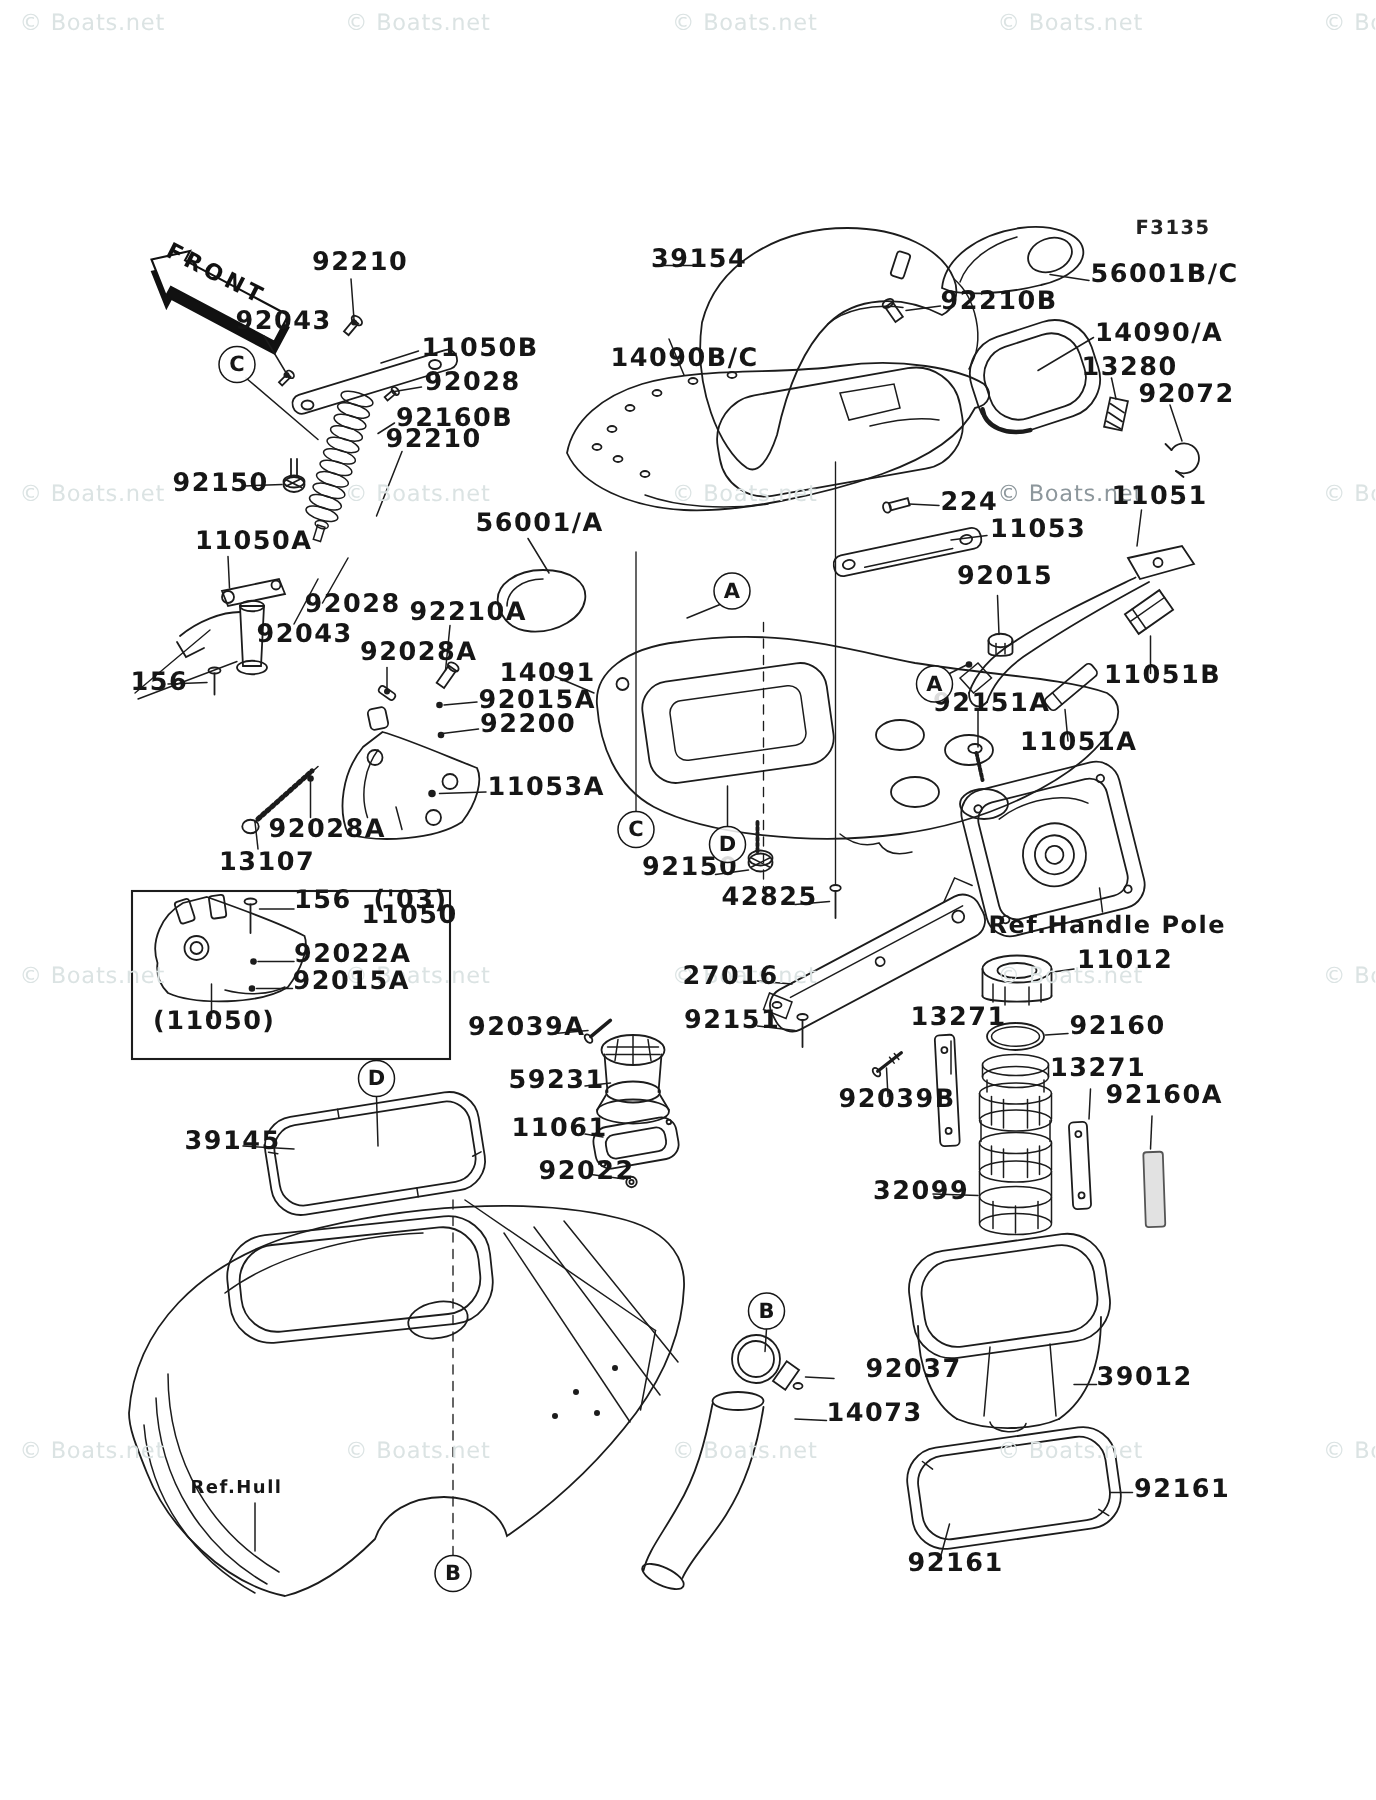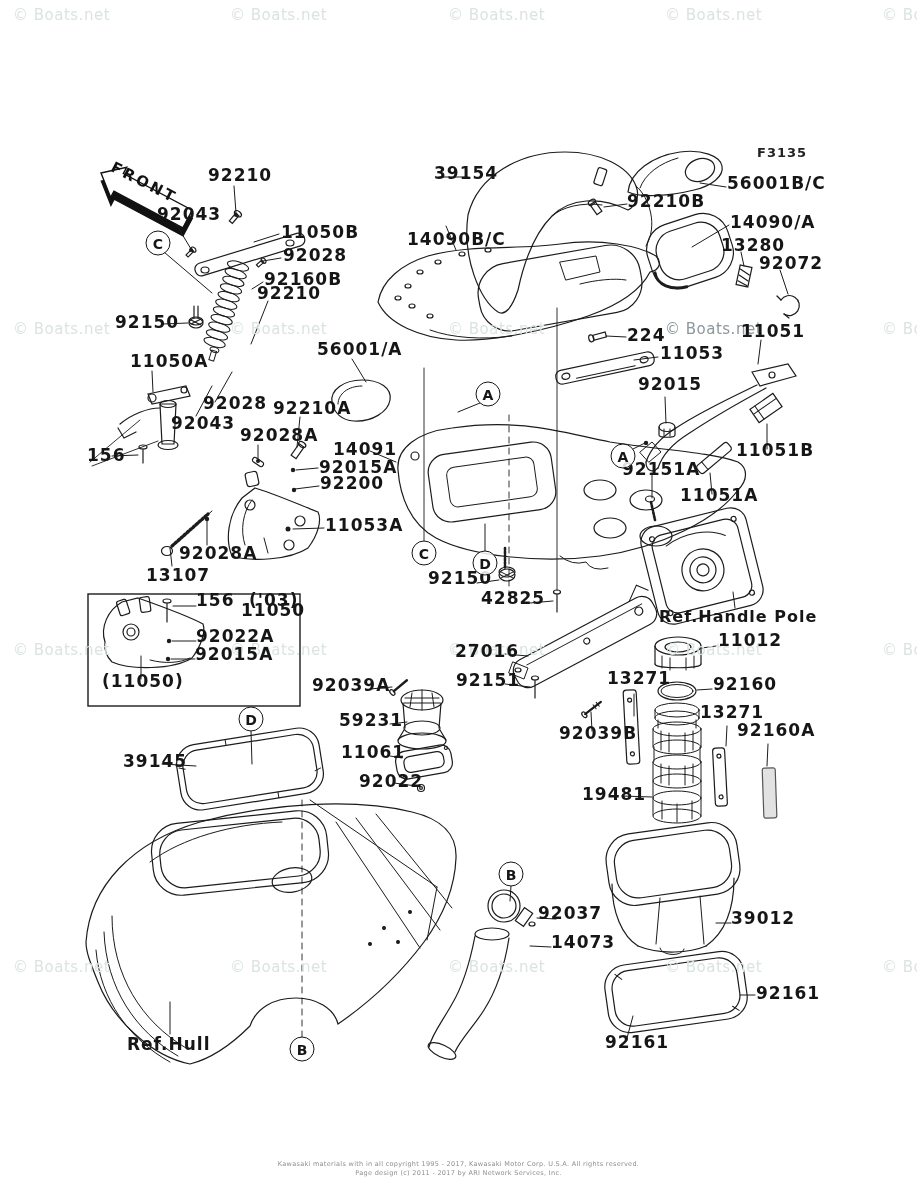--- a/index.html
+++ b/index.html
@@ -516,22 +516,20 @@
         <circle cx="169" cy="641" r="2.2"></circle>
     <circle cx="168" cy="659" r="2.2"></circle>
         <circle cx="646" cy="443" r="2.2"></circle>
     <circle cx="258" cy="461" r="2"></circle>
         <circle cx="288" cy="529" r="2.5"></circle>
   </g>
 </svg>
 
   <div id="figcode">F3135</div>
   <div id="front">FRONT</div>
-  <div id="footer1" class="footer">Kawasaki materials with in all copyright 1995 - 2017, Kawasaki Motor Corp. U.S.A. All rights reserved.</div>
-  <div id="footer2" class="footer">Page design (c) 2011 - 2017 by ARI Network Services, Inc.</div>
 
   <div id="watermarks">
       <div class="wm" style="left: 13px; top: 6px;">© Boats.net</div>
       <div class="wm" style="left: 230px; top: 6px;">© Boats.net</div>
       <div class="wm" style="left: 448px; top: 6px;">© Boats.net</div>
       <div class="wm" style="left: 665px; top: 6px;">© Boats.net</div>
       <div class="wm" style="left: 882px; top: 6px;">© Boats.net</div>
       <div class="wm" style="left: 13px; top: 320px;">© Boats.net</div>
       <div class="wm" style="left: 230px; top: 320px;">© Boats.net</div>
       <div class="wm" style="left: 448px; top: 320px;">© Boats.net</div>
@@ -598,27 +596,27 @@
       <div class="plabel" style="left: 339px; top: 712px;">59231</div>
       <div class="plabel" style="left: 341px; top: 744px;">11061</div>
       <div class="plabel" style="left: 359px; top: 773px; text-align: center;">92022</div>
       <div class="plabel" style="left: 123px; top: 753px;">39145</div>
       <div class="plabel" style="left: 659px; top: 609px; font-size: 16px;">Ref.Handle Pole</div>
       <div class="plabel" style="left: 718px; top: 632px;">11012</div>
       <div class="plabel" style="left: 713px; top: 676px;">92160</div>
       <div class="plabel" style="left: 700px; top: 704px;">13271</div>
       <div class="plabel" style="left: 737px; top: 722px;">92160A</div>
       <div class="plabel" style="left: 559px; top: 725px;">92039B</div>
-      <div class="plabel" style="left: 582px; top: 786px;">19481</div>
-      <div class="plabel" style="left: 538px; top: 905px;">92037</div>
+      <div class="plabel" style="left: 582px; top: 786px;">32099</div>
+      <div class="plabel" style="left: 577px; top: 905px;">92037</div>
       <div class="plabel" style="left: 551px; top: 934px;">14073</div>
       <div class="plabel" style="left: 731px; top: 910px;">39012</div>
       <div class="plabel" style="left: 756px; top: 985px;">92161</div>
       <div class="plabel" style="left: 605px; top: 1034px;">92161</div>
-      <div class="plabel" style="left: 127px; top: 1036px; font-size: 17px;">Ref.Hull</div>
+      <div class="plabel" style="left: 127px; top: 985px; font-size: 12px;">Ref.Hull</div>
     </div>
   <div id="letters">
       <div class="cletter" style="left: 158px; top: 243px;">C</div>
       <div class="cletter" style="left: 488px; top: 394px;">A</div>
       <div class="cletter" style="left: 623px; top: 456px;">A</div>
       <div class="cletter" style="left: 424px; top: 553px;">C</div>
       <div class="cletter" style="left: 485px; top: 563px;">D</div>
       <div class="cletter" style="left: 251px; top: 719px;">D</div>
       <div class="cletter" style="left: 511px; top: 874px;">B</div>
       <div class="cletter" style="left: 302px; top: 1049px;">B</div>

